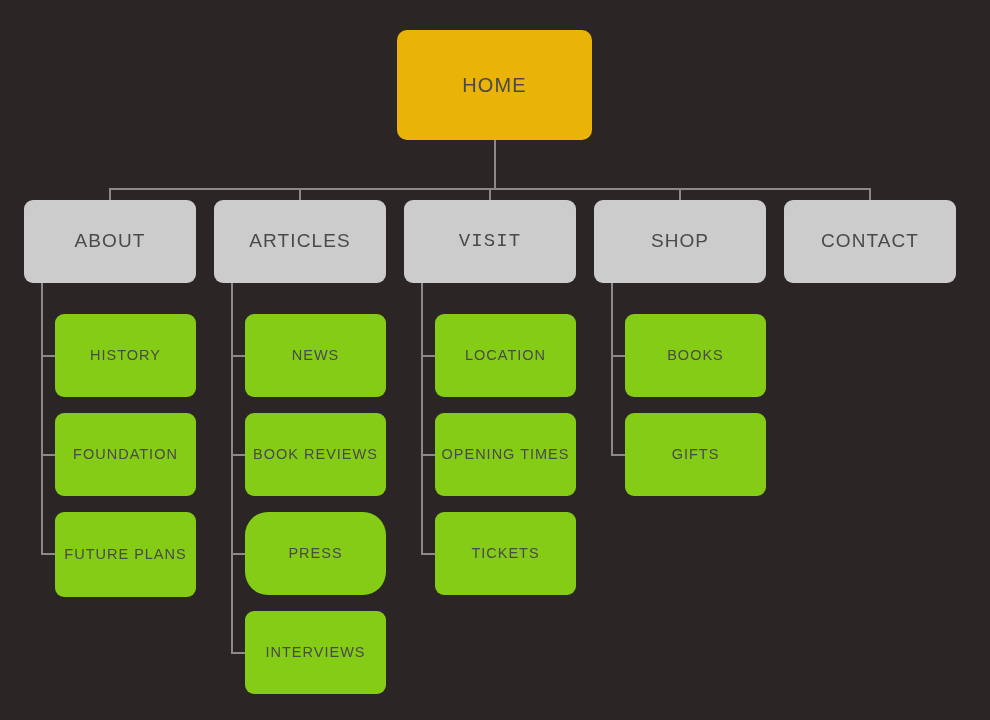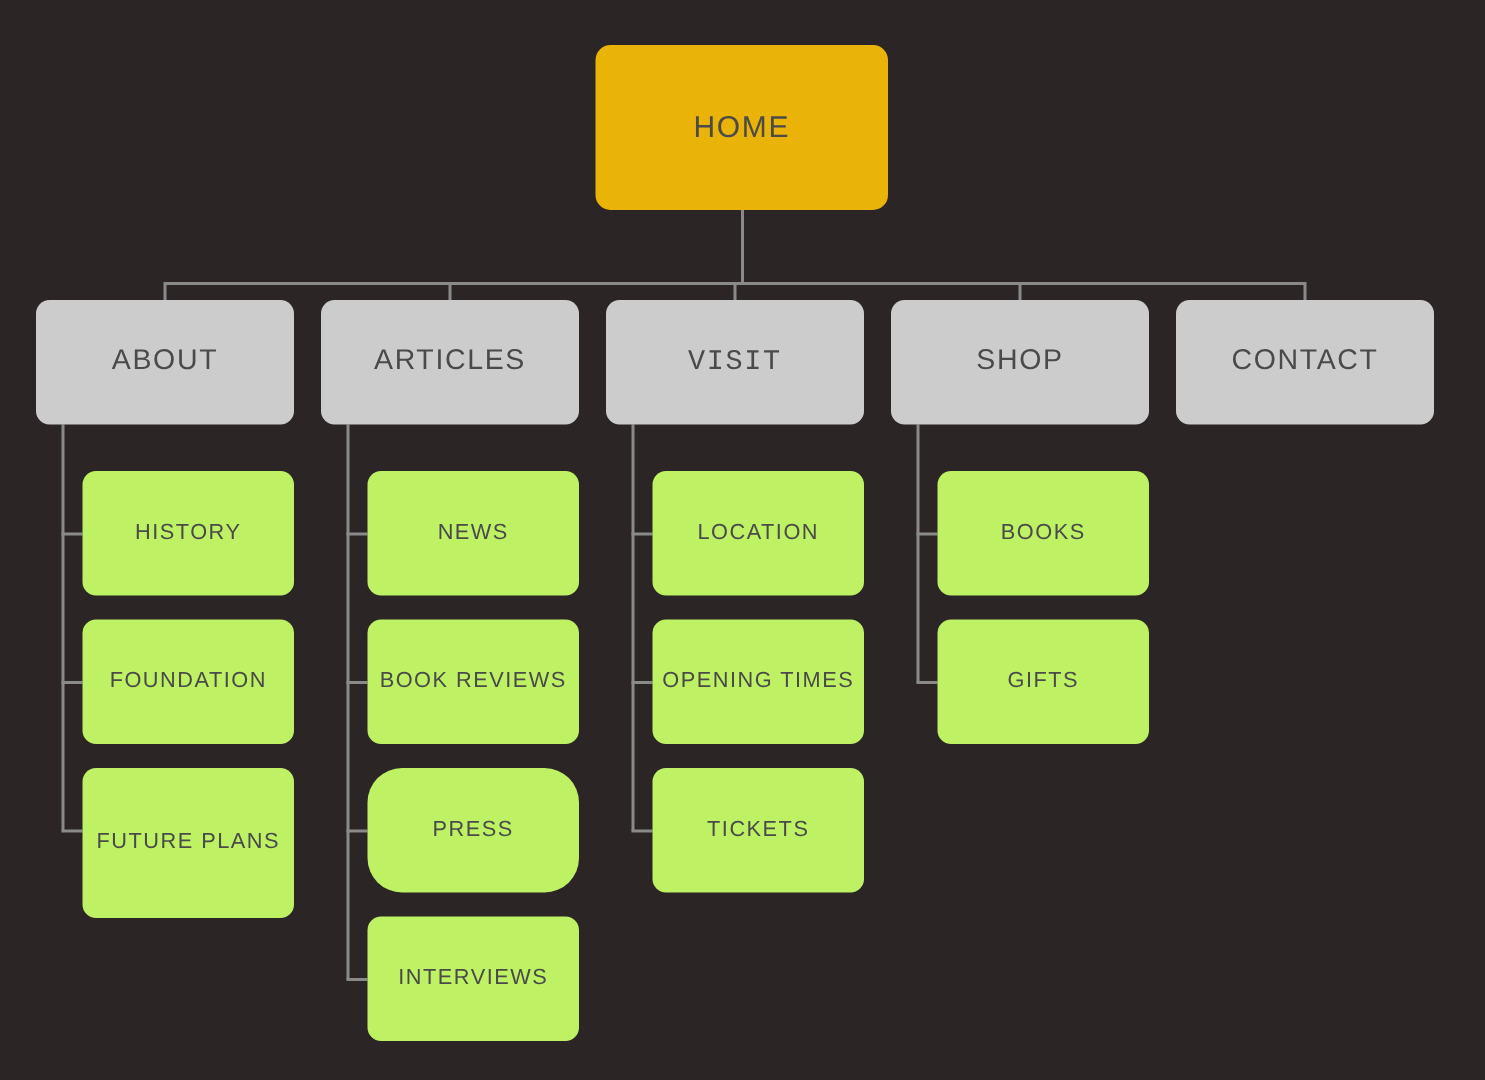--- a/index.html
+++ b/index.html
@@ -17,21 +17,21 @@
     border-radius:9px;
     color:#4a4a4a;
     letter-spacing:1.1px;
     text-align:center;
     line-height:1.1;
     z-index:3;
     user-select:none;
   }
   .node.lvl1{background:#eab308;font-size:20px;border-radius:10px;}
   .node.lvl2{background:#cccccc;font-size:19px;}
-  .node.lvl3{background:#bef264;font-size:14.5px;letter-spacing:1px;}
+  .node.lvl3{background:#84cc16;font-size:14.5px;letter-spacing:1px;}
 
   .line{position:absolute;background:#8a8a8a;z-index:1;}
   .line.v{width:2px;}
   .line.h{height:2px;}
 </style>
 </head>
 <body>
 
 <div id="stage">
 
@@ -67,21 +67,21 @@
   <div id="nodes">
       <div class="node lvl2" style="left: 24px; top: 200px; width: 172px; height: 83px;">
         <span>ABOUT</span>
       </div>
       <div class="node lvl3" style="left: 55px; top: 314px; width: 141px; height: 83px;">
         <span>HISTORY</span>
       </div>
       <div class="node lvl3" style="left: 55px; top: 413px; width: 141px; height: 83px;">
         <span>FOUNDATION</span>
       </div>
-      <div class="node lvl3" style="left: 55px; top: 512px; width: 141px; height: 100px;">
+      <div class="node lvl3" style="left: 55px; top: 512px; width: 141px; height: 85px;">
         <span>FUTURE PLANS</span>
       </div>
       <div class="node lvl2" style="left: 214px; top: 200px; width: 172px; height: 83px;">
         <span>ARTICLES</span>
       </div>
       <div class="node lvl3" style="left: 245px; top: 314px; width: 141px; height: 83px;">
         <span>NEWS</span>
       </div>
       <div class="node lvl3" style="left: 245px; top: 413px; width: 141px; height: 83px;">
         <span>BOOK REVIEWS</span>

